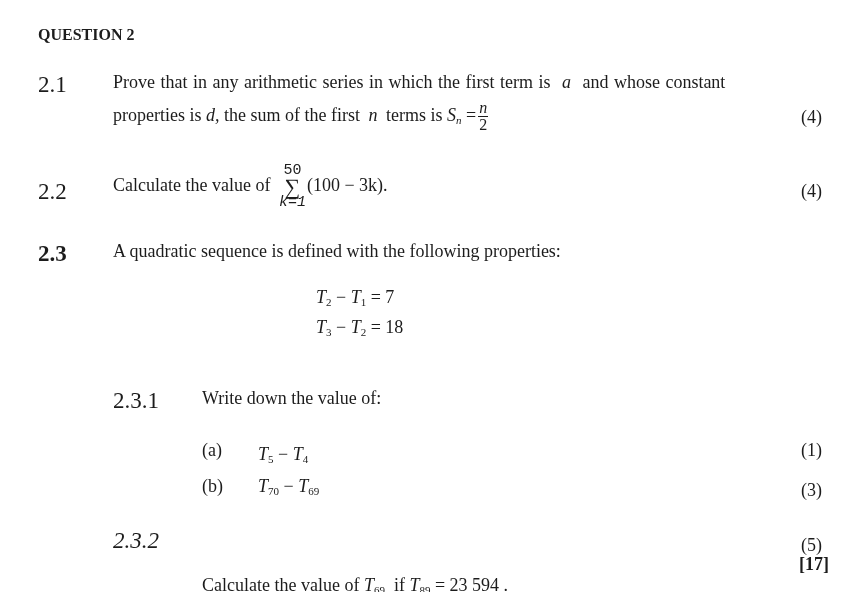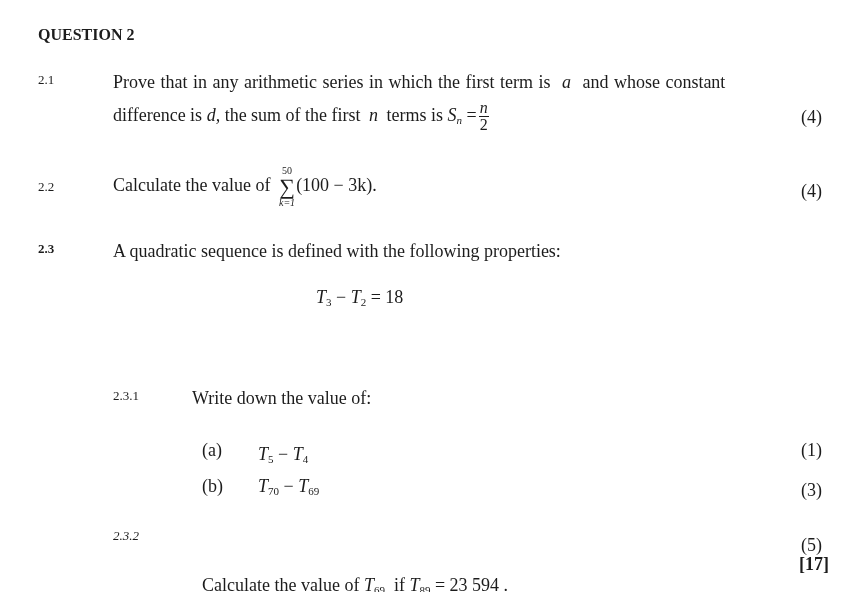--- a/index.html
+++ b/index.html
@@ -3,72 +3,73 @@
 <meta charset="utf-8">
 <style>
   html, body { margin: 0; padding: 0; }
   body {
     width: 867px; height: 592px; background: #ffffff; color: #1c1c1c;
     font-family: "Liberation Serif", "DejaVu Serif", serif;
     position: relative; overflow: hidden;
   }
   .abs { position: absolute; white-space: nowrap; }
   .title { left: 38px; top: 26px; font-size: 16px; font-weight: bold; }
-  .num { font-size: 13px; text-align: center; }
+  .num { font-size: 23px; text-align: center; }
   .txt { font-size: 18px; }
   .mark { font-size: 18px; }
   .mi { font-style: italic; }
   sub { font-size: 11px; vertical-align: -3px; }
   .frac { display: inline-block; vertical-align: middle; text-align: center; font-size: 16px; line-height: 16px; margin: 0 2px; }
   .frac .n { display: block; font-style: italic; border-bottom: 1px solid #1c1c1c; padding: 0 1px; }
   .frac .d { display: block; }
   .sigma { display: inline-block; vertical-align: middle; text-align: center; line-height: 10px; margin: 0 1px 0 4px; }
-  .sigma .up, .sigma .lo { display: block; font-size: 10px; }
+  .sigma .up, .sigma .lo { display: block; font-size: 15px; font-family: Liberation Mono, monospace; }
   .sigma .lo { font-style: italic; }
   .sigma .sym { display: block; font-size: 22px; line-height: 22px; }
   .eqblock { font-size: 18px; line-height: 25px; }
 </style>
 </head>
 <body>
 
 <div class="abs title">QUESTION 2</div>
 
 <div class="abs num" style="left:38px; top:72px;">2.1</div>
 <div class="abs txt" style="left:113px; top:72px; word-spacing:1px;">
   <span>Prove that in any arithmetic series in which the first term is</span>
   <span class="mi" style="margin:0 6px;">a</span>
   <span>and whose constant</span>
 </div>
 <div class="abs txt" style="left:113px; top:100px;">
-  <span>difference is</span>
+  <span>properties is</span>
   <span class="mi">d,</span>
   <span>the sum of the first</span>
   <span class="mi" style="margin:0 4px;">n</span>
   <span>terms is</span>
   <span class="mi"><span>S</span><sub>n</sub></span>
   <span>=</span><span class="frac"><span class="n">n</span><span class="d">2</span></span>
 </div>
 <div class="abs mark" style="left:801px; top:107px;">(4)</div>
 
 <div class="abs num" style="left:38px; top:179px;">2.2</div>
 <div class="abs txt" style="left:113px; top:166px;">
   <span>Calculate the value of</span>
   <span class="sigma"><span class="up">50</span><span class="sym">∑</span><span class="lo">k=1</span></span><span>(100 − 3k).</span>
 </div>
 <div class="abs mark" style="left:801px; top:181px;">(4)</div>
 
 <div class="abs num" style="left:38px; top:241px;font-weight:bold;">2.3</div>
 <div class="abs txt" style="left:113px; top:241px;">A quadratic sequence is defined with the following properties:</div>
 
 <div class="abs eqblock" style="left:316px; top:285px;">
+  <div><span class="mi">T</span><sub>2</sub> <span>−</span> <span class="mi">T</span><sub>1</sub> <span>= 7</span></div>
   <div><span class="mi">T</span><sub>3</sub> <span>−</span> <span class="mi">T</span><sub>2</sub> <span>= 18</span></div>
 </div>
 
 <div class="abs num" style="left:113px; top:388px;">2.3.1</div>
-<div class="abs txt" style="left:192px; top:388px;">Write down the value of:</div>
+<div class="abs txt" style="left:202px; top:388px;">Write down the value of:</div>
 
 <div class="abs txt" style="left:202px; top:440px;">(a)</div>
 <div class="abs txt" style="left:258px; top:444px;"><span class="mi">T</span><sub>5</sub> <span>−</span> <span class="mi">T</span><sub>4</sub></div>
 <div class="abs mark" style="left:801px; top:440px;">(1)</div>
 
 <div class="abs txt" style="left:202px; top:476px;">(b)</div>
 <div class="abs txt" style="left:258px; top:476px;"><span class="mi">T</span><sub>70</sub> <span>−</span> <span class="mi">T</span><sub>69</sub></div>
 <div class="abs mark" style="left:801px; top:480px;">(3)</div>
 
 <div class="abs num" style="left:113px; top:528px;font-style:italic;">2.3.2</div>

